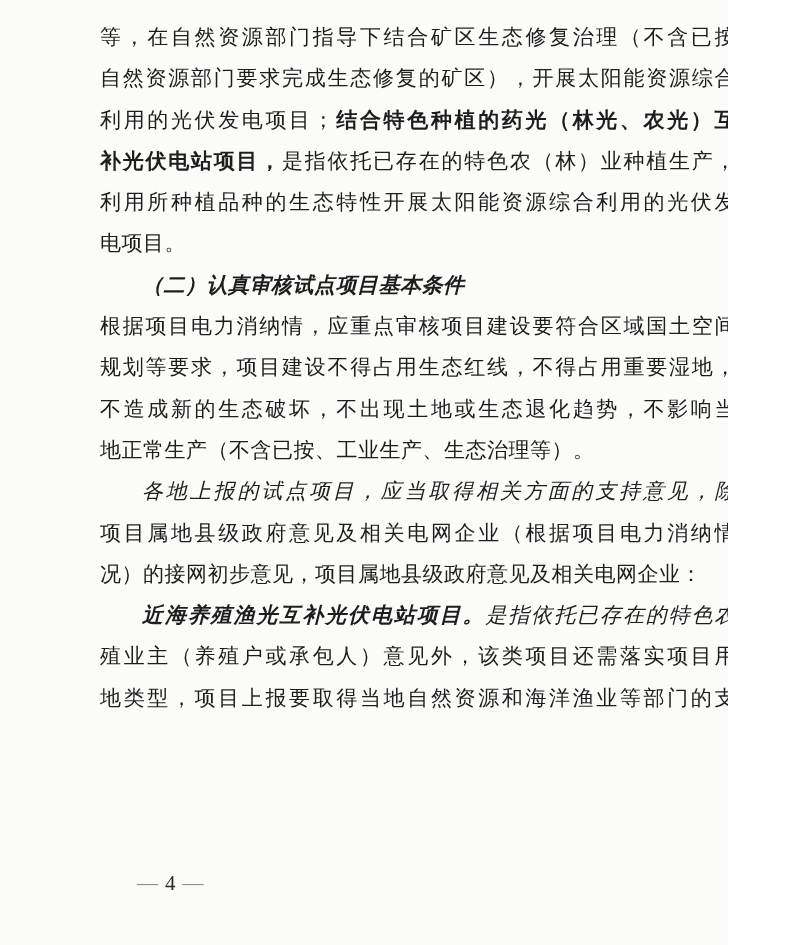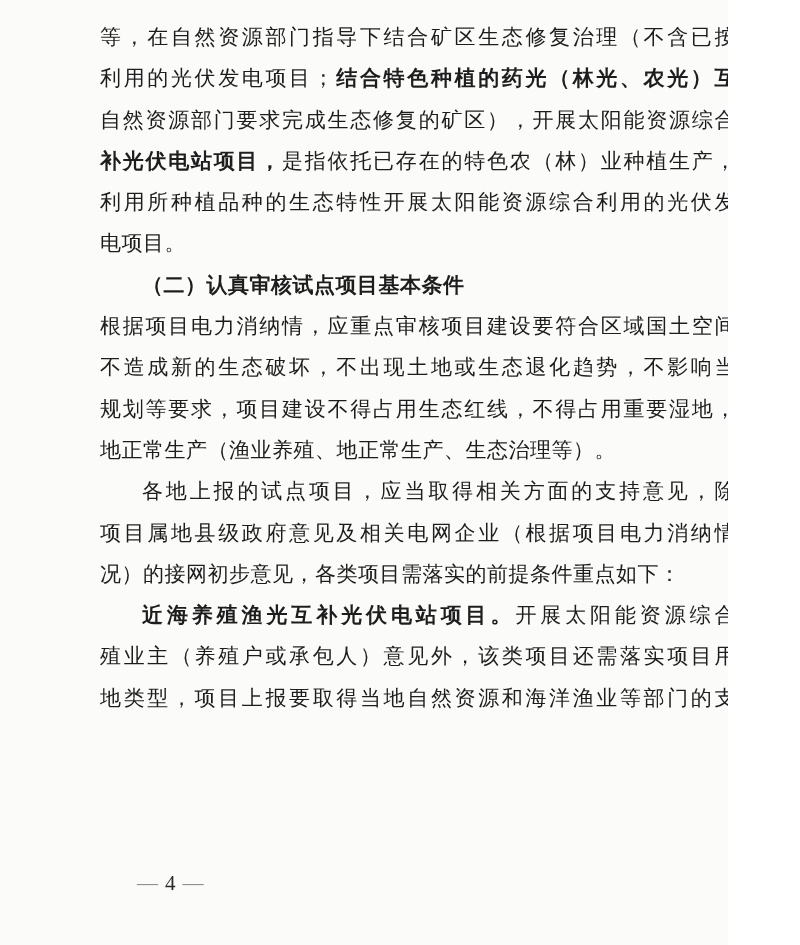--- a/index.html
+++ b/index.html
@@ -31,20 +31,21 @@
     line-height: 41.3px;
     text-align: justify;
     white-space: nowrap;
   }
   .line.fill {
     white-space: normal;
     text-align-last: justify;
   }
   .line.indent {
     text-indent: 42px;
+    font-style: italic;
   }
   .b {
     font-weight: 700;
   }
   .page-number {
     position: absolute;
     left: 131px;
     top: 869px;
     font-size: 21px;
     line-height: 28px;
@@ -66,34 +67,34 @@
   .speck.s3 { left: 792px; top: 639px; width: 5px; height: 5px; }
   .speck.s4 { left: 793px; top: 679px; width: 4px; height: 4px; }
 </style>
 </head>
 <body>
 
 <div class="page">
 
   <div class="text-block">
       <div class="line fill"><span>等，在自然资源部门指导下结合矿区生态修复治理（不含已按</span></div>
+      <div class="line fill"><span>自然资源部门要求完成生态修复的矿区），开展太阳能资源综合</span></div>
       <div class="line fill"><span>利用的光伏发电项目；</span><span class="b">结合特色种植的药光（林光、农光）互</span></div>
-      <div class="line fill"><span>自然资源部门要求完成生态修复的矿区），开展太阳能资源综合</span></div>
       <div class="line fill"><span class="b">补光伏电站项目，</span><span>是指依托已存在的特色农（林）业种植生产，</span></div>
       <div class="line fill"><span>利用所种植品种的生态特性开展太阳能资源综合利用的光伏发</span></div>
       <div class="line"><span>电项目。</span></div>
       <div class="line indent"><span class="b">（二）认真审核试点项目基本条件</span></div>
       <div class="line fill"><span>根据项目电力消纳情，应重点审核项目建设要符合区域国土空间</span></div>
+      <div class="line fill"><span>规划等要求，项目建设不得占用生态红线，不得占用重要湿地，</span></div>
       <div class="line fill"><span>不造成新的生态破坏，不出现土地或生态退化趋势，不影响当</span></div>
-      <div class="line fill"><span>规划等要求，项目建设不得占用生态红线，不得占用重要湿地，</span></div>
-      <div class="line"><span>地正常生产（渔业养殖、地正常生产、生态治理等）。</span></div>
+      <div class="line"><span>地正常生产（不含已按、工业生产、生态治理等）。</span></div>
       <div class="line indent fill"><span>各地上报的试点项目，应当取得相关方面的支持意见，除</span></div>
       <div class="line fill"><span>项目属地县级政府意见及相关电网企业（根据项目电力消纳情</span></div>
-      <div class="line"><span>况）的接网初步意见，各类项目需落实的前提条件重点如下：</span></div>
-      <div class="line indent fill"><span class="b">近海养殖渔光互补光伏电站项目。</span><span>开展太阳能资源综合</span></div>
+      <div class="line"><span>况）的接网初步意见，项目属地县级政府意见及相关电网企业：</span></div>
+      <div class="line indent fill"><span class="b">近海养殖渔光互补光伏电站项目。</span><span>是指依托已存在的特色农</span></div>
       <div class="line fill"><span>殖业主（养殖户或承包人）意见外，该类项目还需落实项目用</span></div>
       <div class="line fill"><span>地类型，项目上报要取得当地自然资源和海洋渔业等部门的支</span></div>
     </div>
 
   <div class="page-number">
     <span class="dash">—</span><span>4</span><span class="dash">—</span>
   </div>
 
   <div class="speck s1"></div>
   <div class="speck s2"></div>

